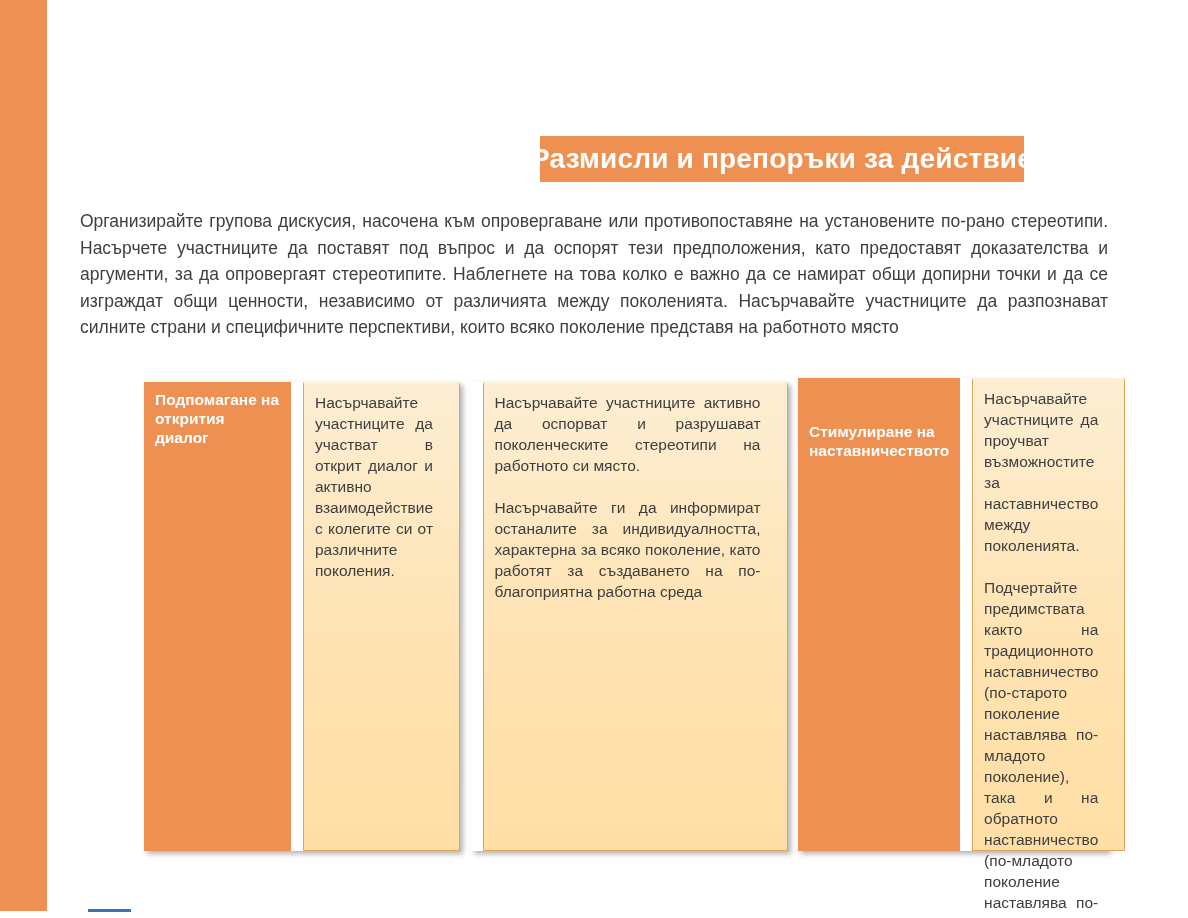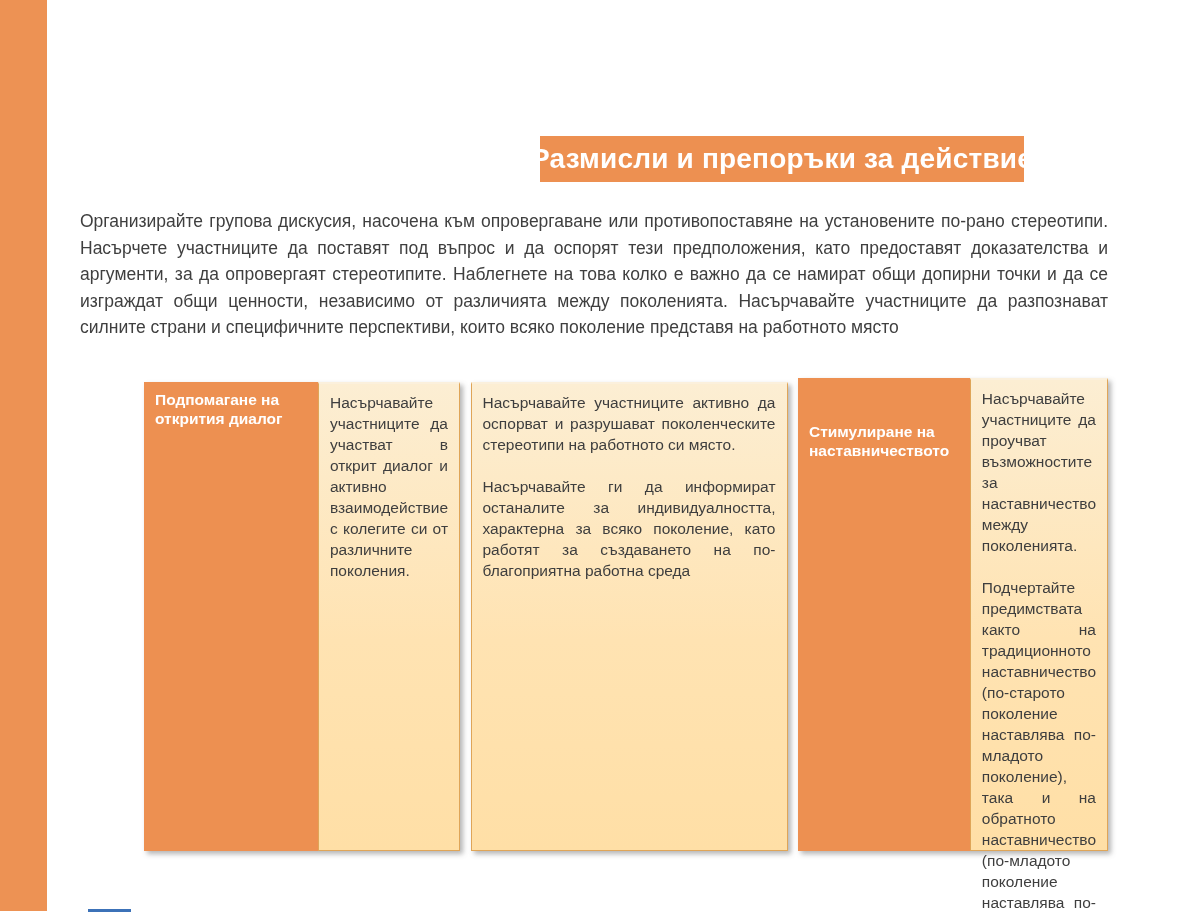--- a/index.html
+++ b/index.html
@@ -48,23 +48,24 @@
     padding:8px 11px;
   }
   .card-header span { display:block; }
   .card:nth-child(3) .card-header span { max-width:220px;margin-top:36px; }
 
   .card-body {
     flex:1;
     background:linear-gradient(180deg, #FCEED3 0%, #FFE3B2 55%, #FFDFA6 100%);
     border:1px solid #DFA558;
     border-top:2px solid #FBF0DC;
-    padding:8px 11px 10px 11px;
+    padding:8px 26px 10px 11px;
     font-size:15.5px; line-height:21px; color:#3E3E3E;
     text-align:justify;
+    margin-left:12px;
   }
   .card-body p { margin:0 0 21px 0; }
   .card-body p:last-child { margin-bottom:0; }
 
   .bottom-line {
     position:absolute; left:88px; top:909px; width:43px; height:3px;
     background:#3C72B8;
   }
 </style>
 </head>

